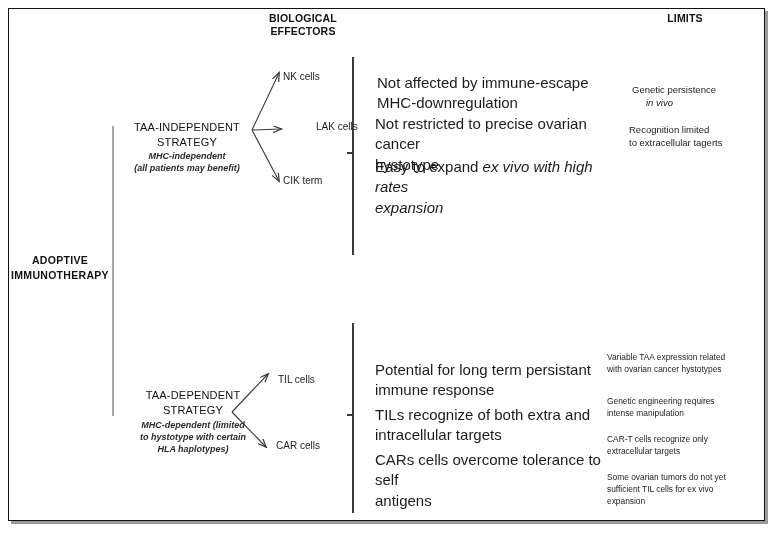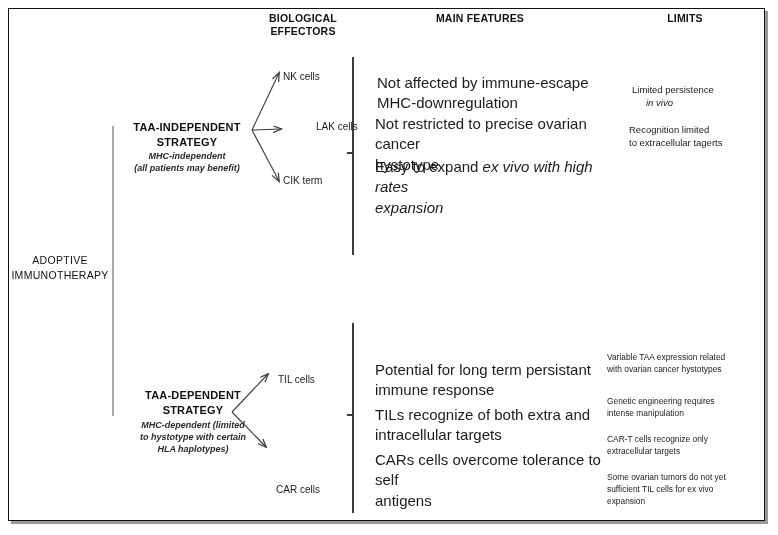--- a/index.html
+++ b/index.html
@@ -55,31 +55,31 @@
     font-size: 10.5px;
     font-weight: bold;
     letter-spacing: 0.2px;
     text-align: center;
     color: #111111;
   }
 
   
   .root-label {
     font-size: 10.5px;
-    font-weight: normal;
+    font-weight: bold;
     letter-spacing: 0.3px;
     text-align: center;
     line-height: 1.45;
     color: #111111;
   }
 
   
   .strategy-title {
     font-size: 11px;
-    font-weight: bold;
+    font-weight: normal;
     letter-spacing: 0.2px;
     text-align: center;
     line-height: 1.35;
     color: #111111;
   }
   .strategy-sub {
     font-size: 9px;
     font-style: italic;
     font-weight: bold;
     text-align: center;
@@ -139,21 +139,20 @@
 
 <div id="figure">
 
   <div class="frame"></div>
 
   <div class="canvas">
 
     <div class="t col-head" style="left:248px; top:12px; width:110px;">BIOLOGICAL
 EFFECTORS</div>
 
-    <div class="t col-head" style="left:400px; top:12px; width:160px;">MAIN FEATURES</div>
 
     <div class="t col-head" style="left:620px; top:12px; width:130px;text-align:center;">LIMITS</div>
 
     <div class="t root-label" style="left:8px; top:253px; width:104px;">ADOPTIVE
 IMMUNOTHERAPY</div>
 
     <div class="vline-light" style="left:112px; top:126px; width:2px; height:290px;"></div>
 
     <div class="t strategy-title" style="left:122px; top:120px; width:130px;">TAA-INDEPENDENT
 STRATEGY</div>
@@ -172,36 +171,36 @@
 
     <div class="t feature" style="left:377px; top:73px; width:220px;">Not affected by immune-escape
  MHC-downregulation</div>
 
     <div class="t feature" style="left:375px; top:114px; width:230px;">Not restricted to precise ovarian cancer
 hystotype</div>
 
     <div class="t feature" style="left:375px; top:157px; width:230px;"><span>Easy to expand </span><span class="it">ex vivo with high rates
 expansion</span></div>
 
-    <div class="t limit-top" style="left:632px; top:84px; width:150px; text-align:left;"><span>Limited persistence
+    <div class="t limit-top" style="left:632px; top:84px; width:150px; text-align:left;"><span>Genetic persistence
 </span><span class="it" style="margin-left:14px;">in vivo</span></div>
 
     <div class="t limit-top" style="left:629px; top:124px; width:160px;">Recognition limited
 to extracellular tagerts</div>
 
     <div class="t strategy-title" style="left:128px; top:388px; width:130px;">TAA-DEPENDENT
 STRATEGY</div>
 
     <div class="t strategy-sub" style="left:118px; top:419px; width:150px;">MHC-dependent (limited
 to hystotype with certain
 HLA haplotypes)</div>
 
     <div class="t effector" style="left:278px; top:374px;">TIL cells</div>
 
-    <div class="t effector" style="left:276px; top:440px;margin-top:44px;">CAR cells</div>
+    <div class="t effector" style="left:276px; top:440px;">CAR cells</div>
 
     <div class="vline" style="left:352px; top:323px; width:1.5px; height:190px;"></div>
     <div class="tick" style="left:347px; top:414px; width:6px; height:2px;"></div>
 
     <div class="t feature" style="left:375px; top:360px; width:230px;"> Potential for long term persistant
 immune response</div>
 
     <div class="t feature" style="left:375px; top:405px; width:230px;">TILs  recognize of both extra and
 intracellular targets</div>
 

